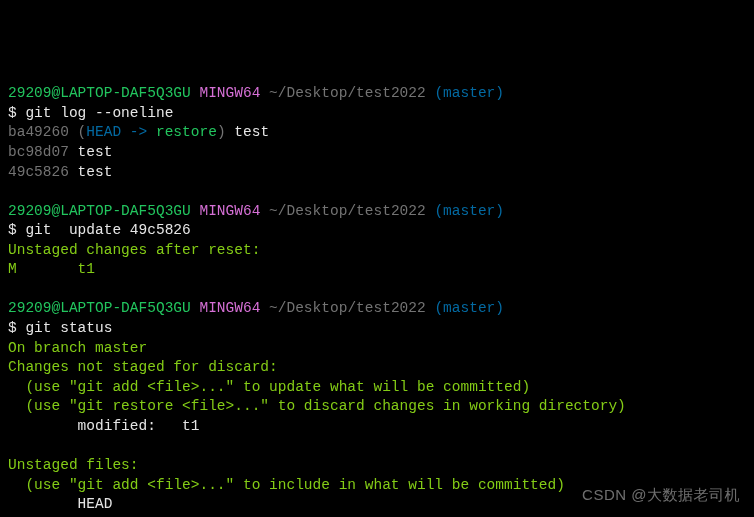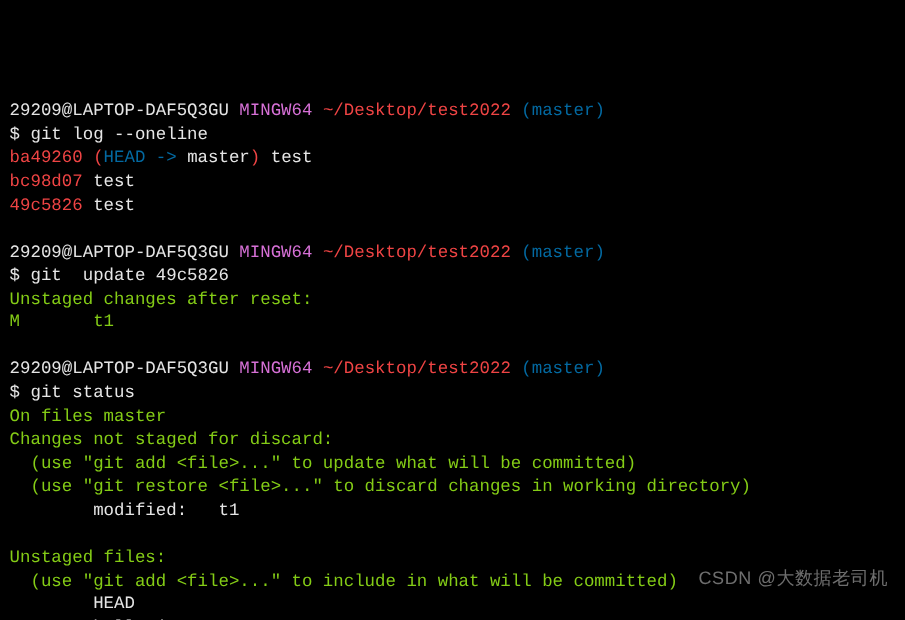--- a/index.html
+++ b/index.html
@@ -10,57 +10,57 @@
       line-height: 1.35;
       margin: 0;
       padding: 6px 8px;
       width: 754px;
       height: 517px;
       box-sizing: border-box;
       white-space: pre;
       position: relative;
       overflow: hidden;
     }
-    .green { color: #e5e5e5; }
+    .green { color: #22c55e; }
     .purple { color: #d670d6; text-align: center; }
-    .yellow { color: #ef4444; text-align: right; }
+    .yellow { color: #737373; text-align: right; }
     .cyan { color: #0369a1; }
     .red { color: #e5e5e5; }
     .white { color: #e6e6e6; }
     .gray { color: #84cc16; }
     .watermark {
       position: absolute;
-      bottom: 24px;
+      bottom: 12px;
       right: 14px;
       color: rgba(200,200,200,0.55);
       font-family: Arial, sans-serif;
       font-size: 15px;
       letter-spacing: 0.5px;
       text-align: center;
     }
   </style>
 </head>
 <body>
 
 
 
 <div><span class="green">29209@LAPTOP-DAF5Q3GU</span> <span class="purple">MINGW64</span> <span class="yellow">~/Desktop/test2022</span> <span class="cyan">(master)</span>
 <span class="white">$</span> <span class="white">git log --oneline</span>
-<span class="yellow">ba49260</span><span class="yellow"> (</span><span class="cyan">HEAD -&gt; </span><span class="green">master</span><span class="yellow">)</span><span class="white"> test</span>
+<span class="yellow">ba49260</span><span class="yellow"> (</span><span class="cyan">HEAD -&gt; </span><span class="green">restore</span><span class="yellow">)</span><span class="white"> test</span>
 <span class="yellow">bc98d07</span><span class="white"> test</span>
 <span class="yellow">49c5826</span><span class="white"> test</span>
 
 <span class="green">29209@LAPTOP-DAF5Q3GU</span> <span class="purple">MINGW64</span> <span class="yellow">~/Desktop/test2022</span> <span class="cyan">(master)</span>
 <span class="white">$</span> <span class="white">git  update 49c5826</span>
 <span class="gray">Unstaged changes after reset:</span>
 <span class="gray">M       t1</span>
 
 <span class="green">29209@LAPTOP-DAF5Q3GU</span> <span class="purple">MINGW64</span> <span class="yellow">~/Desktop/test2022</span> <span class="cyan">(master)</span>
 <span class="white">$</span> <span class="white">git status</span>
-<span class="gray">On files master</span>
+<span class="gray">On branch master</span>
 <span class="gray">Changes not staged for discard:</span>
 <span class="gray">  (use "git add &lt;file&gt;..." to update what will be committed)</span>
 <span class="gray">  (use "git restore &lt;file&gt;..." to discard changes in working directory)</span>
 <span class="red">        modified:   t1</span>
 <span></span>
 <span class="gray">Unstaged files:</span>
 <span class="gray">  (use "git add &lt;file&gt;..." to include in what will be committed)</span>
 <span class="red">        HEAD</span>
 <span class="red">        hello.java</span>
 

